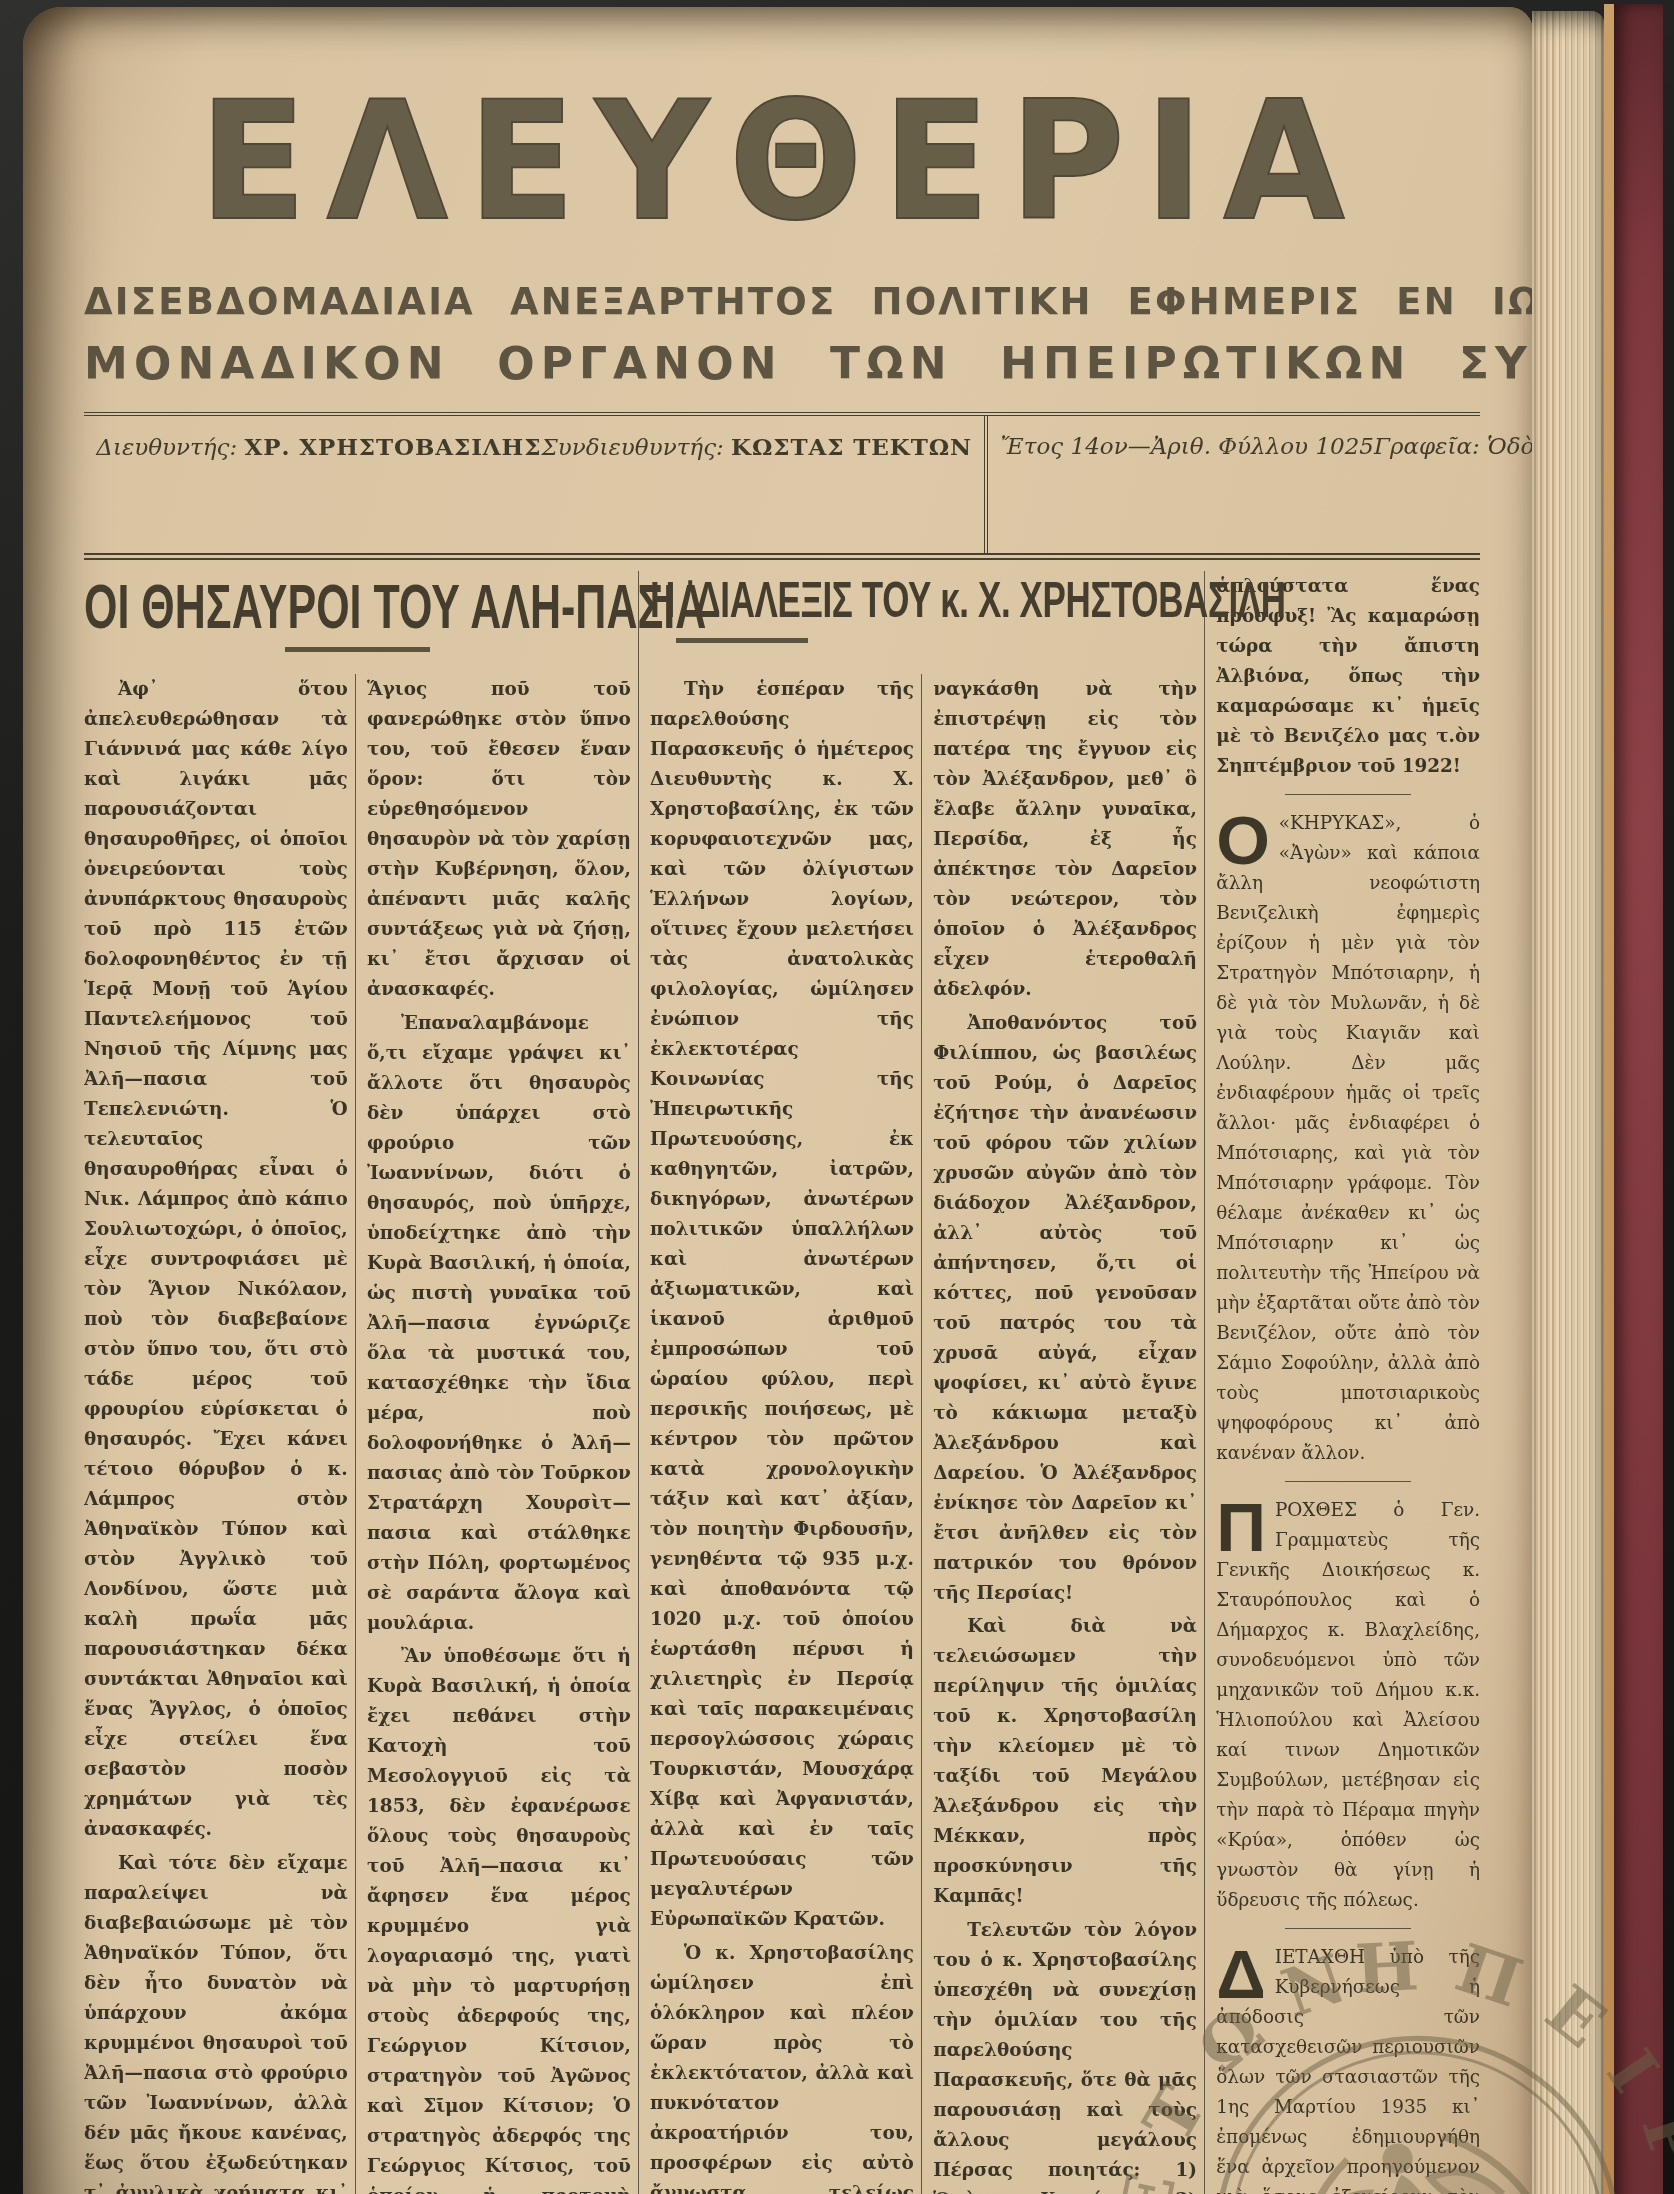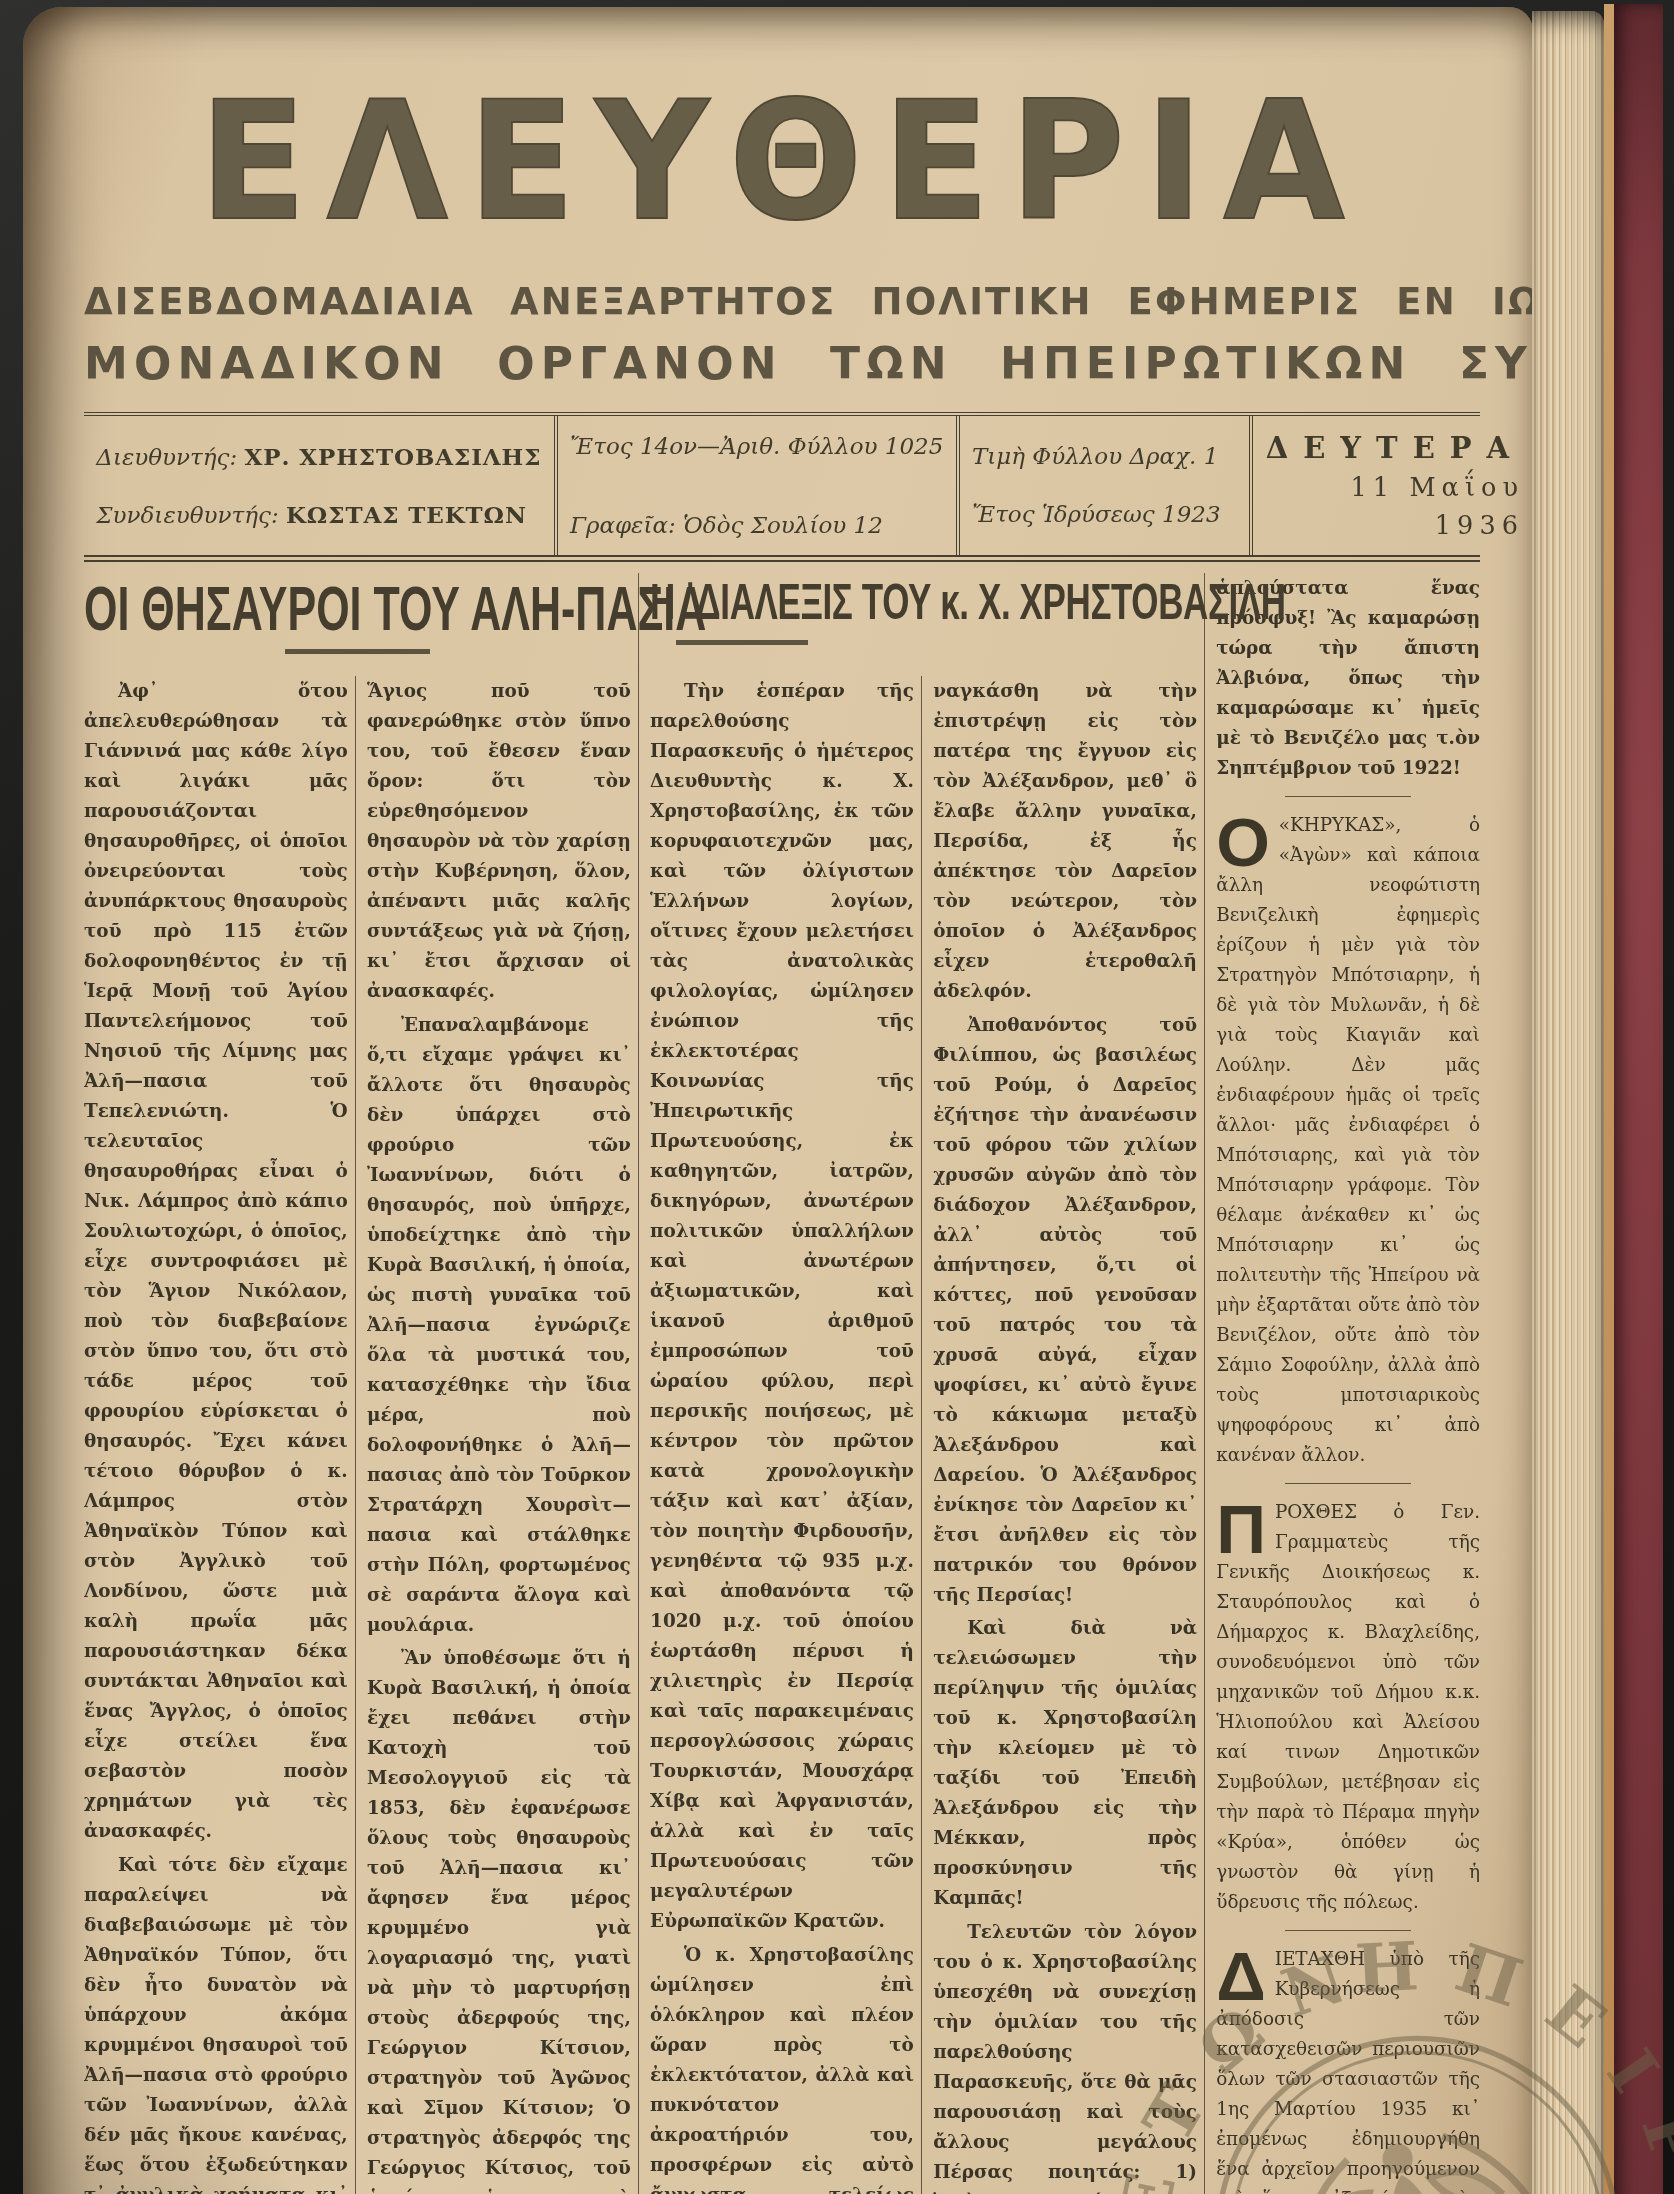--- a/index.html
+++ b/index.html
@@ -56,21 +56,21 @@
     margin-top:15px;font-family:"DejaVu Sans",sans-serif;font-weight:bold;
     font-size:44px;letter-spacing:6.1px;word-spacing:26px;color:#4c4535;opacity:.88;white-space:nowrap;
   }
 
   
   .infobar{
     margin-top:23px;display:flex;align-items:stretch;
     border-top:4px double #45402f;border-bottom:7.5px double #45402f;
     color:#413b2c;
   }
-  .ibcell{padding:11.4px 12.3px;display:flex;flex-direction:column;justify-content:space-around;}
+  .ibcell{padding:11.4px 12.3px;display:flex;flex-direction:row;justify-content:space-around;}
   .ibcell + .ibcell{border-left:4px double #45402f;}
   .ib1{flex:0 0 30%;}
   .ib2{flex:0 0 26%;justify-content:space-between;}
   .ib3{flex:0 0 19%;}
   .ib4{flex:1 1 auto;text-align:right;}
   .ibline{font-size:23px;line-height:37px;white-space:nowrap;}
   .iblabel{font-style:italic;}
   .ibvalue{font-weight:bold;letter-spacing:0.9px;}
   .ib-day{font-weight:bold;font-size:29px;letter-spacing:15px;line-height:40px;}
   .ib-date{font-size:25.5px;letter-spacing:6.1px;line-height:38px;}
@@ -226,21 +226,21 @@
 
           <div class="col" style="grid-column:3">
             <p>Τὴν ἑσπέραν τῆς παρελθούσης Παρασκευῆς ὁ ἡμέτερος Διευθυντὴς κ. Χ. Χρηστοβασίλης, ἐκ τῶν κορυφαιοτεχνῶν μας, καὶ τῶν ὀλίγιστων Ἑλλήνων λογίων, οἵτινες ἔχουν μελετήσει τὰς ἀνατολικὰς φιλολογίας, ὡμίλησεν ἐνώπιον τῆς ἐκλεκτοτέρας Κοινωνίας τῆς Ἠπειρωτικῆς Πρωτευούσης, ἐκ καθηγητῶν, ἰατρῶν, δικηγόρων, ἀνωτέρων πολιτικῶν ὑπαλλήλων καὶ ἀνωτέρων ἀξιωματικῶν, καὶ ἱκανοῦ ἀριθμοῦ ἐμπροσώπων τοῦ ὡραίου φύλου, περὶ περσικῆς ποιήσεως, μὲ κέντρον τὸν πρῶτον κατὰ χρονολογικὴν τάξιν καὶ κατ᾿ ἀξίαν, τὸν ποιητὴν Φιρδουσῆν, γενηθέντα τῷ 935 μ.χ. καὶ ἀποθανόντα τῷ 1020 μ.χ. τοῦ ὁποίου ἑωρτάσθη πέρυσι ἡ χιλιετηρὶς ἐν Περσίᾳ καὶ ταῖς παρακειμέναις περσογλώσσοις χώραις Τουρκιστάν, Μουσχάρᾳ Χίβᾳ καὶ Ἀφγανιστάν, ἀλλὰ καὶ ἐν ταῖς Πρωτευούσαις τῶν μεγαλυτέρων Εὐρωπαϊκῶν Κρατῶν.</p>
             <p>Ὁ κ. Χρηστοβασίλης ὡμίλησεν ἐπὶ ὁλόκληρον καὶ πλέον ὥραν πρὸς τὸ ἐκλεκτότατον, ἀλλὰ καὶ πυκνότατον ἀκροατήριόν του, προσφέρων εἰς αὐτὸ ἄγνωστα τελείως πράγματα καὶ ἐν πολλοῖς περίεργα. Διεξῆλθε μετὰ μεγάλης σαφηνείας τὸ ἐξ 120 χιλιάδων στίχων μέγα ποιητικὸν ἔργον τοῦ Φιρδουσῆ, τὸ γνωστὸν ὑπὸ τ᾿ ὄνομα Σιαχναμές, ἤτοι Βίβλος τῶν Βασιλέων τῆς Περσίας, ἀπὸ τοὺς μυθικοὺς χρόνους μέχρι τῆς καταλήψεως τῆς Περσίας ὑπὸ τῶν Ἀράβων, χαλιφῶν τῆς Βαγδάτης.</p>
 
           </div>
 
           <div class="col" style="grid-column:4">
             <p class="cont">ναγκάσθη νὰ τὴν ἐπιστρέψῃ εἰς τὸν πατέρα της ἔγγυον εἰς τὸν Ἀλέξανδρον, μεθ᾿ ὃ ἔλαβε ἄλλην γυναῖκα, Περσίδα, ἐξ ἧς ἀπέκτησε τὸν Δαρεῖον τὸν νεώτερον, τὸν ὁποῖον ὁ Ἀλέξανδρος εἶχεν ἑτεροθαλῆ ἀδελφόν.</p>
             <p>Ἀποθανόντος τοῦ Φιλίππου, ὡς βασιλέως τοῦ Ρούμ, ὁ Δαρεῖος ἐζήτησε τὴν ἀνανέωσιν τοῦ φόρου τῶν χιλίων χρυσῶν αὐγῶν ἀπὸ τὸν διάδοχον Ἀλέξανδρον, ἀλλ᾿ αὐτὸς τοῦ ἀπήντησεν, ὅ,τι οἱ κόττες, ποῦ γενοῦσαν τοῦ πατρός του τὰ χρυσᾶ αὐγά, εἶχαν ψοφίσει, κι᾿ αὐτὸ ἔγινε τὸ κάκιωμα μεταξὺ Ἀλεξάνδρου καὶ Δαρείου. Ὁ Ἀλέξανδρος ἐνίκησε τὸν Δαρεῖον κι᾿ ἔτσι ἀνῆλθεν εἰς τὸν πατρικόν του θρόνον τῆς Περσίας!</p>
-            <p>Καὶ διὰ νὰ τελειώσωμεν τὴν περίληψιν τῆς ὁμιλίας τοῦ κ. Χρηστοβασίλη τὴν κλείομεν μὲ τὸ ταξίδι τοῦ Ἐπειδὴ Ἀλεξάνδρου εἰς τὴν Μέκκαν, πρὸς προσκύνησιν τῆς Καμπᾶς!</p>
+            <p>Καὶ διὰ νὰ τελειώσωμεν τὴν περίληψιν τῆς ὁμιλίας τοῦ κ. Χρηστοβασίλη τὴν κλείομεν μὲ τὸ ταξίδι τοῦ Μεγάλου Ἀλεξάνδρου εἰς τὴν Μέκκαν, πρὸς προσκύνησιν τῆς Καμπᾶς!</p>
             <p>Τελευτῶν τὸν λόγον του ὁ κ. Χρηστοβασίλης ὑπεσχέθη νὰ συνεχίσῃ τὴν ὁμιλίαν του τῆς παρελθούσης Παρασκευῆς, ὅτε θὰ μᾶς παρουσιάσῃ καὶ τοὺς ἄλλους μεγάλους Πέρσας ποιητάς: 1) Ὁμὰρ Χαγιάμ, 2) Νιζαμῆν, 2) Σααντῆν καὶ 4) Χαφίζ.</p>
             <div class="sig">
               <span>Κ. Τ.</span>
             </div>
             <div class="ornament">∞∞∞∞∞∞∞∞∞∞∞</div>
             <div class="events-box">
               <div class="events-box-inner">
                 <div class="eb1">ΤΑ ΓΕΓΟΝΟΤΑ</div>
                 <div class="eb2">ΚΑΙ</div>
                 <div class="eb3">ΑΙ ΑΠΟΨΕΙΣ ΜΑΣ</div>

